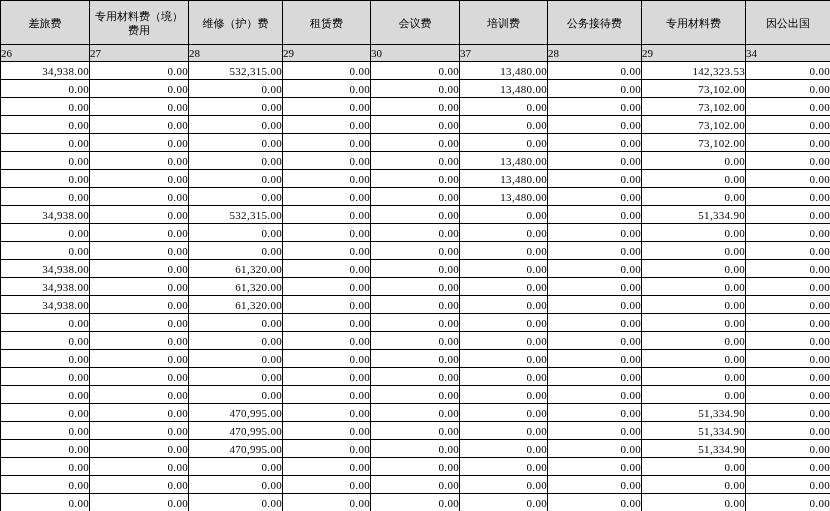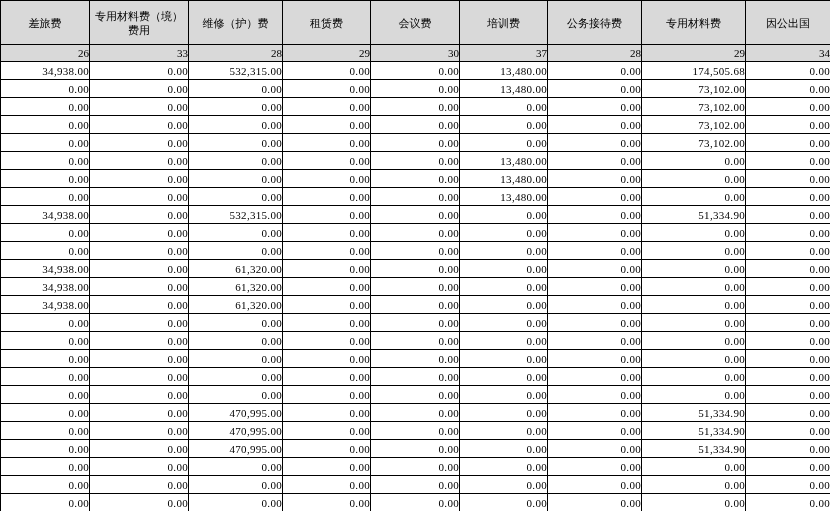--- a/index.html
+++ b/index.html
@@ -31,21 +31,21 @@
     background: #d9d9d9;
     text-align: center;
     vertical-align: middle;
     height: 44px;
     line-height: 14px;
     font-size: 12.5px;
     padding: 0 2px;
   }
   .num-hdr-cell {
     background: #d9d9d9;
-    text-align: right;
+    text-align: left;
     vertical-align: middle;
     height: 17px;
     font-size: 11.5px;
     font-family: "Liberation Serif", serif;
   }
   .data-cell {
     text-align: right;
     vertical-align: middle;
     height: 18px;
     padding-right: 4px;
@@ -81,40 +81,40 @@
       <th class="hdr-cell">维修（护）费</th>
       <th class="hdr-cell">租赁费</th>
       <th class="hdr-cell">会议费</th>
       <th class="hdr-cell">培训费</th>
       <th class="hdr-cell">公务接待费</th>
       <th class="hdr-cell">专用材料费</th>
       <th class="hdr-cell">因公出国</th>
     </tr>
     <tr>
       <th class="num-hdr-cell">26</th>
-      <th class="num-hdr-cell">33</th>
+      <th class="num-hdr-cell">27</th>
       <th class="num-hdr-cell">28</th>
       <th class="num-hdr-cell">29</th>
       <th class="num-hdr-cell">30</th>
       <th class="num-hdr-cell">37</th>
       <th class="num-hdr-cell">28</th>
       <th class="num-hdr-cell">29</th>
       <th class="num-hdr-cell">34</th>
     </tr>
   </thead>
   <tbody id="table-body">
       <tr class="data-row">
         <td class="data-cell">34,938.00</td>
         <td class="data-cell">0.00</td>
         <td class="data-cell">532,315.00</td>
         <td class="data-cell">0.00</td>
         <td class="data-cell">0.00</td>
         <td class="data-cell">13,480.00</td>
         <td class="data-cell">0.00</td>
-        <td class="data-cell">174,505.68</td>
+        <td class="data-cell">142,323.53</td>
         <td class="data-cell">0.00</td>
       </tr>
       <tr class="data-row">
         <td class="data-cell">0.00</td>
         <td class="data-cell">0.00</td>
         <td class="data-cell">0.00</td>
         <td class="data-cell">0.00</td>
         <td class="data-cell">0.00</td>
         <td class="data-cell">13,480.00</td>
         <td class="data-cell">0.00</td>

